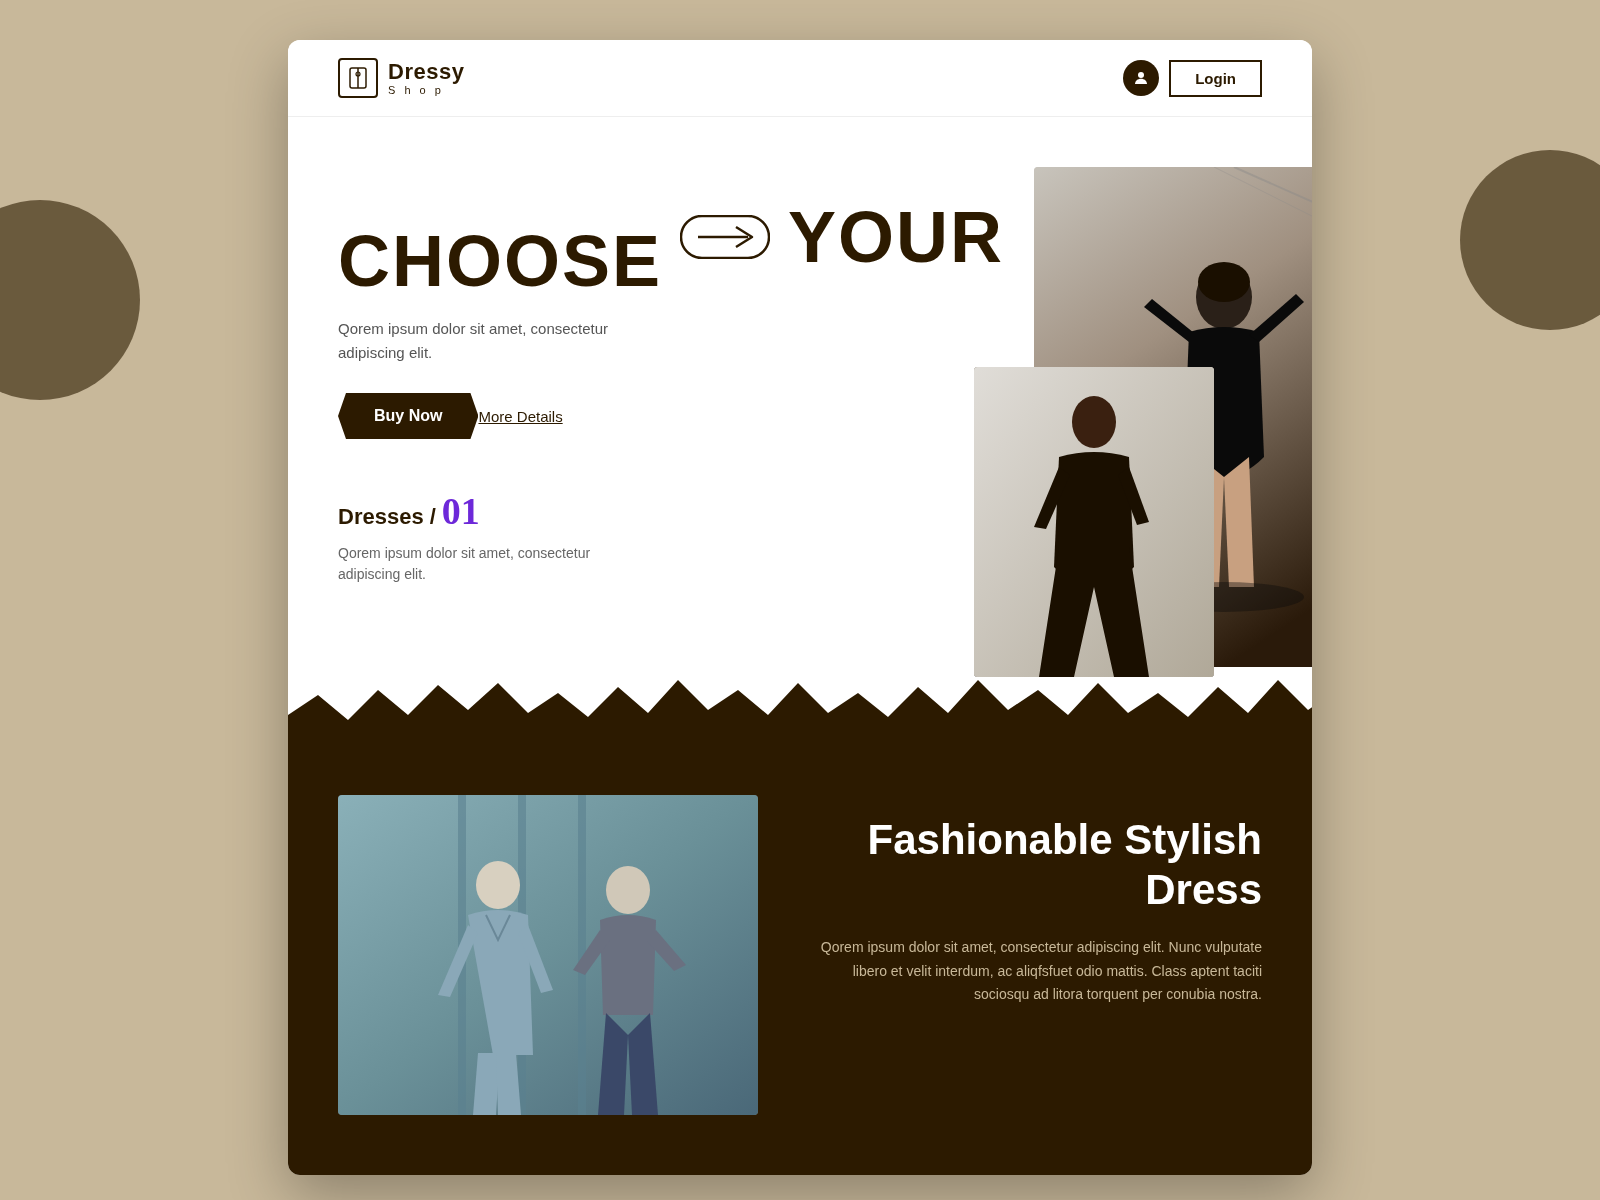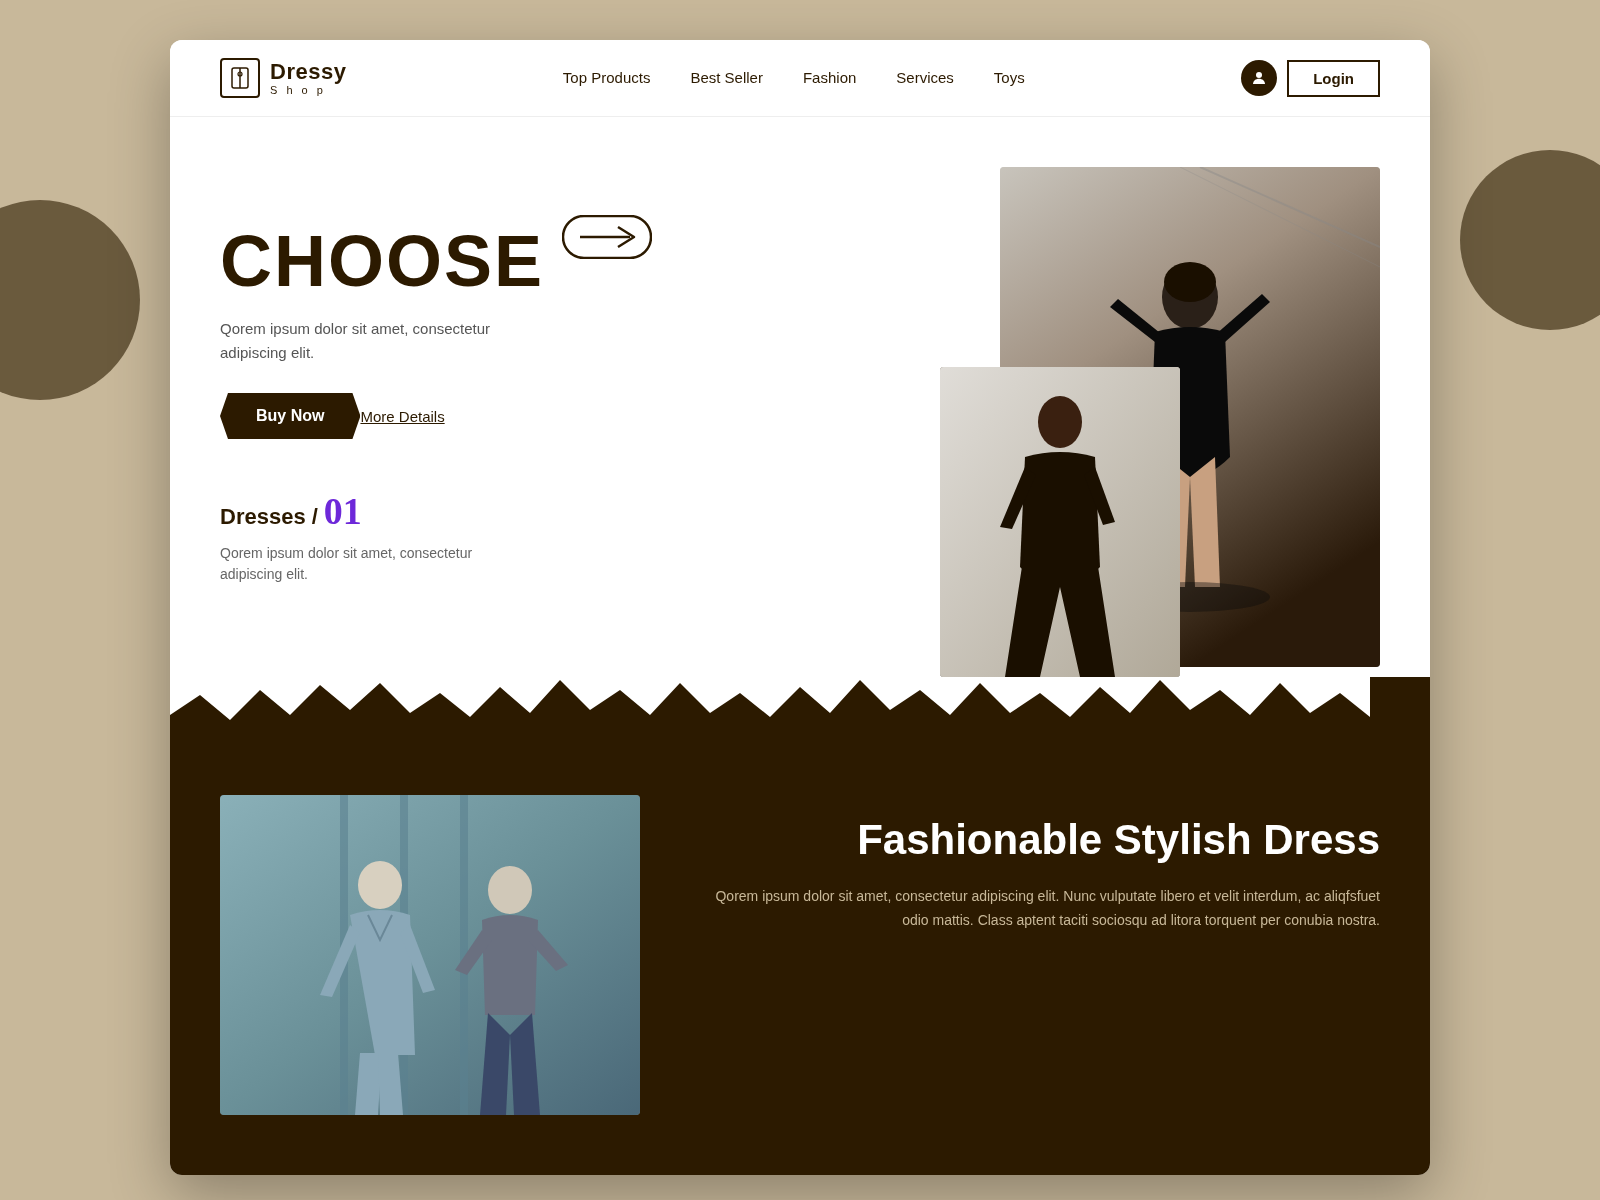--- a/index.html
+++ b/index.html
@@ -7,21 +7,21 @@
       font-family: 'Segoe UI', Arial, sans-serif;
       background: #c8b89a;
       display: flex;
       justify-content: center;
       align-items: flex-start;
       min-height: 100vh;
       padding: 40px;
     }
 
     .page-wrapper {
-      width: 1260px;
+      width: 1024px;
       background: #f8f8f8;
       border-radius: 12px;
       overflow: hidden;
       box-shadow: 0 20px 60px rgba(0,0,0,0.3);
     }
 
     
     .navbar {
       background: #fff;
       display: flex;
@@ -366,37 +366,20 @@
           <line x1="12" y1="2" x2="12" y2="22" stroke="#2c1a00" stroke-width="1.5"></line>
           <circle cx="12" cy="8" r="2" stroke="#2c1a00" stroke-width="1.2"></circle>
         </svg>
       </div>
       <div class="logo-text">
         <span class="brand">Dressy</span>
         <span class="sub">S h o p</span>
       </div>
     </div>
 
-    <ul class="nav-links">
-      <li>
-        <a href="#">Top Products</a>
-      </li>
-      <li>
-        <a href="#">Best Seller</a>
-      </li>
-      <li>
-        <a href="#">Fashion</a>
-      </li>
-      <li>
-        <a href="#">Services</a>
-      </li>
-      <li>
-        <a href="#">Toys</a>
-      </li>
-    </ul>
 
     <div class="nav-actions">
       <div class="user-icon-btn">
         <svg width="18" height="18" viewBox="0 0 24 24" fill="white" xmlns="http://www.w3.org/2000/svg">
           <circle cx="12" cy="8" r="4" fill="white"></circle>
           <path d="M4 20c0-4 3.6-7 8-7s8 3 8 7" fill="white"></path>
         </svg>
       </div>
       <button class="login-btn">Login</button>
     </div>
@@ -407,20 +390,21 @@
       <div class="hero-heading">
         <div class="choose-row">
           <span class="choose">CHOOSE</span>
           <span class="arrow-icon">
             <svg viewBox="0 0 90 44" fill="none" xmlns="http://www.w3.org/2000/svg">
               <rect x="1" y="1" width="88" height="42" rx="21" stroke="#2c1a00" stroke-width="2.5"></rect>
               <line x1="18" y1="22" x2="68" y2="22" stroke="#2c1a00" stroke-width="2.5"></line>
               <polyline points="56,12 72,22 56,32" stroke="#2c1a00" stroke-width="2.5" fill="none" stroke-linejoin="round"></polyline>
             </svg>
           </span>
+          <span class="your">YOUR</span>
         </div>
       </div>
 
       <p class="hero-desc">Qorem ipsum dolor sit amet, consectetur adipiscing elit.</p>
 
       <div class="hero-actions">
         <button class="buy-now-btn">Buy Now</button>
         <button class="more-details-link">More Details</button>
       </div>
 

